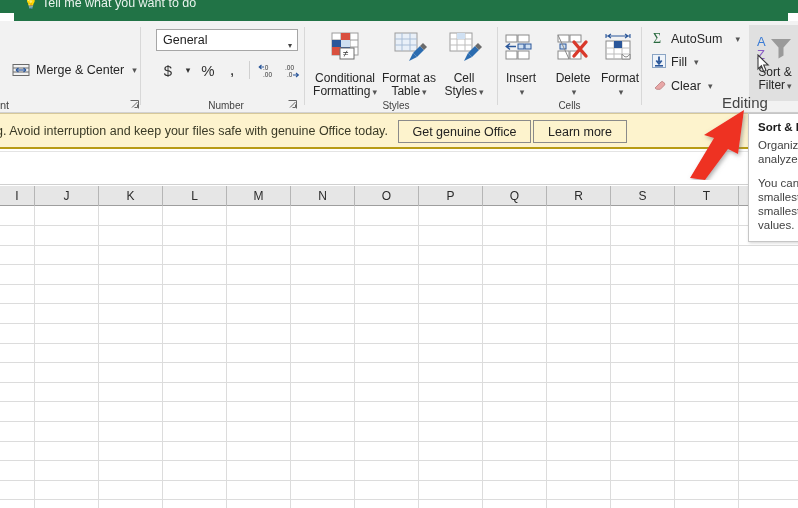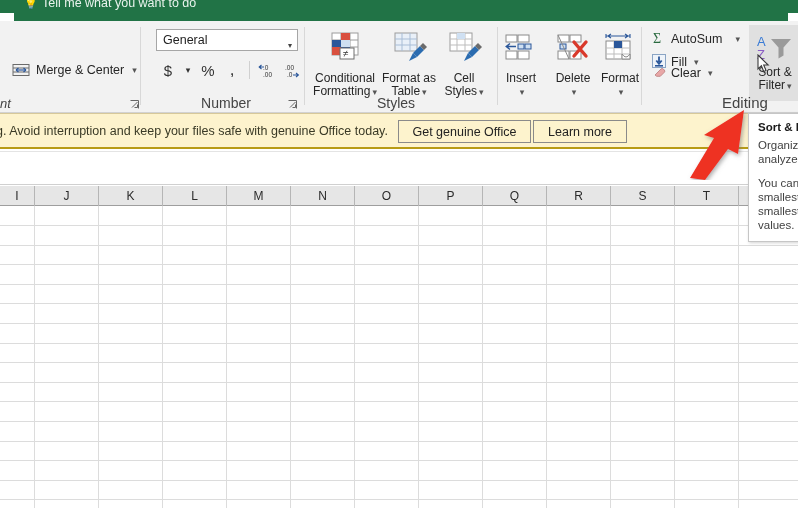--- a/index.html
+++ b/index.html
@@ -42,21 +42,21 @@
     border-bottom: 1px solid #d2d2d2;
   }
   .ribbon-inner { position: absolute; inset: 0; }
 
   .grp { position: absolute; top: 0; height: 92px; }
   .grp-sep {
     position: absolute; top: 6px; width: 1px; height: 78px; background: #d8d8d8;
   }
   .grp-label {
     position: absolute; bottom: 2px; width: 100%;
-    text-align: center; font-size: 14px; color: #444;
+    text-align: center; font-size: 10px; color: #444;
   }
   .launcher {
     position: absolute; bottom: 2px; width: 11px; height: 11px;
     color: #666; font-size: 10px; line-height: 11px; text-align: center;
   }
   .launcher svg { display:block; }
 
   
   #grp-align { left: -50px; width: 190px; }
   .btn-wrap {
@@ -201,21 +201,21 @@
               <line x1="1" y1="5" x2="17" y2="5" stroke="#6a6a6a" stroke-width="1"></line>
               <line x1="1" y1="9" x2="17" y2="9" stroke="#6a6a6a" stroke-width="1"></line>
               <line x1="4" y1="7" x2="14" y2="7" stroke="#2b579a" stroke-width="1.2"></line>
               <path d="M4 7 l2.5 -2 M4 7 l2.5 2" stroke="#2b579a" stroke-width="1.2" fill="none"></path>
               <path d="M14 7 l-2.5 -2 M14 7 l-2.5 2" stroke="#2b579a" stroke-width="1.2" fill="none"></path>
             </svg>
           </span>
           <span>Merge &amp; Center</span>
           <span class="caret">▾</span>
         </div>
-        <div style="position:absolute; left:50px; bottom:2px; font-size:13px; color:#444;font-style:italic;">nt</div>
+        <div style="position:absolute; left:50px; bottom:2px; font-size:11px; color:#444;">nt</div>
         <div class="launcher" style="left:180px;">
           <svg width="9" height="9" viewBox="0 0 9 9">
               <path d="M0.5 0.5 h8 v8" stroke="#666" fill="none" stroke-width="1"></path>
               <path d="M2 7.5 L7.5 2 M4.5 7.5 h3 v-3" stroke="#666" fill="none" stroke-width="1"></path>
             </svg>
         </div>
       </div>
       <div class="grp-sep" style="left:140px;"></div>
 
       <div class="grp" id="grp-number">
@@ -355,20 +355,21 @@
               <line x1="11" y1="8" x2="11" y2="26" stroke="#bdbdbd"></line>
                 <line x1="19" y1="8" x2="19" y2="26" stroke="#bdbdbd"></line>
               <line x1="3" y1="15" x2="27" y2="15" stroke="#bdbdbd"></line>
                 <line x1="3" y1="21" x2="27" y2="21" stroke="#bdbdbd"></line>
               <rect x="11" y="8" width="8" height="7" fill="#2b579a"></rect>
               <path d="M19 21 q4 6 8 0 v5 h-8 z" fill="#fff" stroke="#8a8a8a"></path>
             </svg>
           </div>
           <div class="bl"><span>Format</span><br><span class="caret">▾</span></div>
         </div>
+        <div class="grp-label">Cells</div>
       </div>
       <div class="grp-sep" style="left:641px;"></div>
 
       <div class="grp" id="grp-editing">
         <div class="ebtn" style="top:7px;">
           <span class="icon">
             <svg width="14" height="14" viewBox="0 0 14 14">
                 <text x="1" y="12" font-size="14" fill="#2a6a3f" font-family="Liberation Serif">Σ</text>
               </svg>
           </span>
@@ -379,21 +380,21 @@
           <span class="icon">
             <svg width="14" height="14" viewBox="0 0 14 14">
               <rect x="0.5" y="0.5" width="13" height="13" fill="#eef3f9" stroke="#8aa4c4"></rect>
               <path d="M7 2.5 v5.5 M4.3 6.5 L7 9.8 L9.7 6.5" stroke="#2b579a" stroke-width="1.8" fill="none"></path>
               <rect x="3" y="11" width="8" height="1.6" fill="#2b579a"></rect>
             </svg>
           </span>
           <span>Fill</span>
           <span class="caret">▾</span>
         </div>
-        <div class="ebtn" style="top:41px;">
+        <div class="ebtn" style="top:54px;">
           <span class="icon">
             <svg width="14" height="14" viewBox="0 0 14 14">
               <path d="M3 10 l6 -6 a1.6 1.6 0 0 1 2.3 0 l1 1 a1.6 1.6 0 0 1 0 2.3 l-4 4 h-3.6 z" fill="#e8a7a7" stroke="#b97b7b" stroke-width="0.8"></path>
             </svg>
           </span>
           <span>Clear</span>
           <span class="caret">▾</span>
         </div>
 
         <div class="sortfilter">

